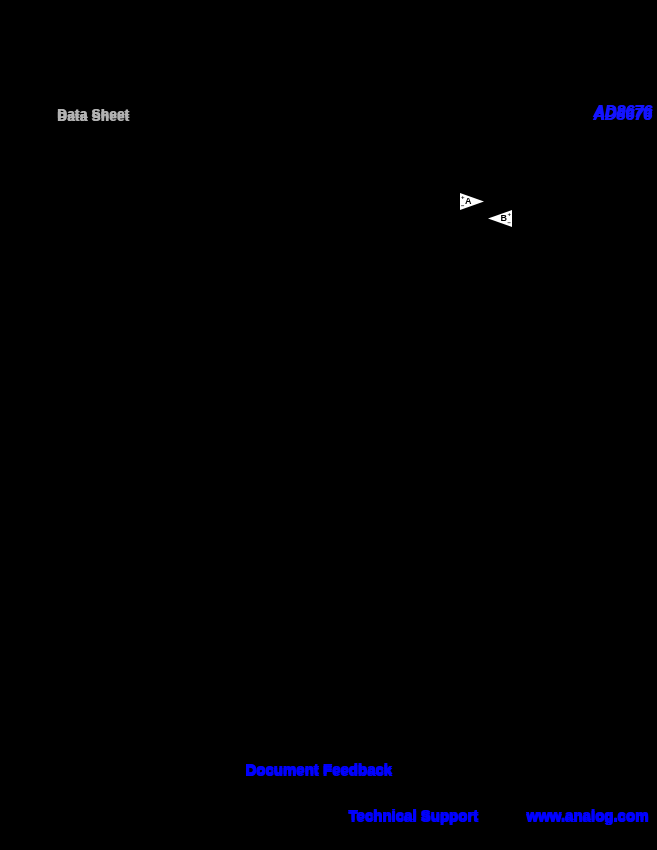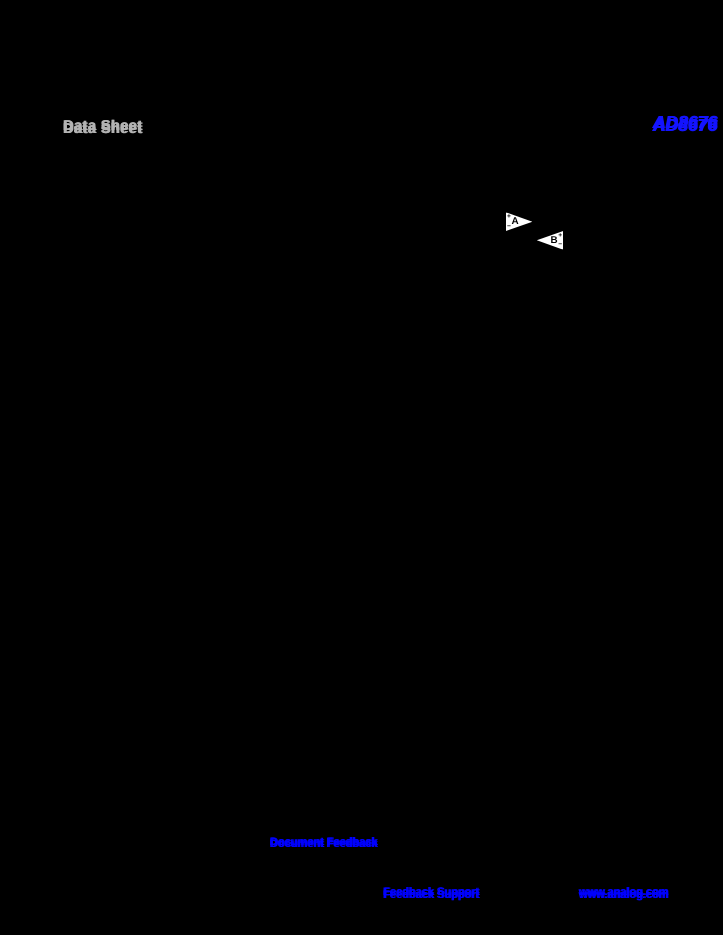--- a/index.html
+++ b/index.html
@@ -85,21 +85,21 @@
     font-weight: bold;
     line-height: 1;
   }
   .amp-right .sign-top    { left: 1px; top: 1px; }
   .amp-right .sign-bottom { left: 1px; bottom: 1px; }
   .amp-left  .sign-top    { right: 1px; top: 1px; }
   .amp-left  .sign-bottom { right: 1px; bottom: 1px; }
 
   .footer-link {
     color: #0000ff;
-    font-size: 10px;
+    font-size: 15px;
     font-weight: bold;
     white-space: nowrap;
     cursor: pointer;
     text-decoration: none;
   }
   .link-doc-feedback { left: 245px; top: 760px; }
   .link-tech-support { left: 348px; top: 806px; }
   .link-analog-site  { left: 526px; top: 806px; }
 </style>
 </head>
@@ -118,17 +118,17 @@
   </div>
 
   <div class="abs amp amp-left" style="left:488px; top:210px;">
     <span class="sign sign-top">+</span>
     <span class="amp-letter">B</span>
     <span class="sign sign-bottom">−</span>
   </div>
 
   <a class="abs footer-link link-doc-feedback doubled-sm">Document Feedback</a>
 
-  <a class="abs footer-link link-tech-support doubled-sm">Feedback Support</a>
+  <a class="abs footer-link link-tech-support doubled-sm">Technical Support</a>
 
   <a class="abs footer-link link-analog-site doubled-sm">www.analog.com</a>
 
 </div>
 
 </body></html>

